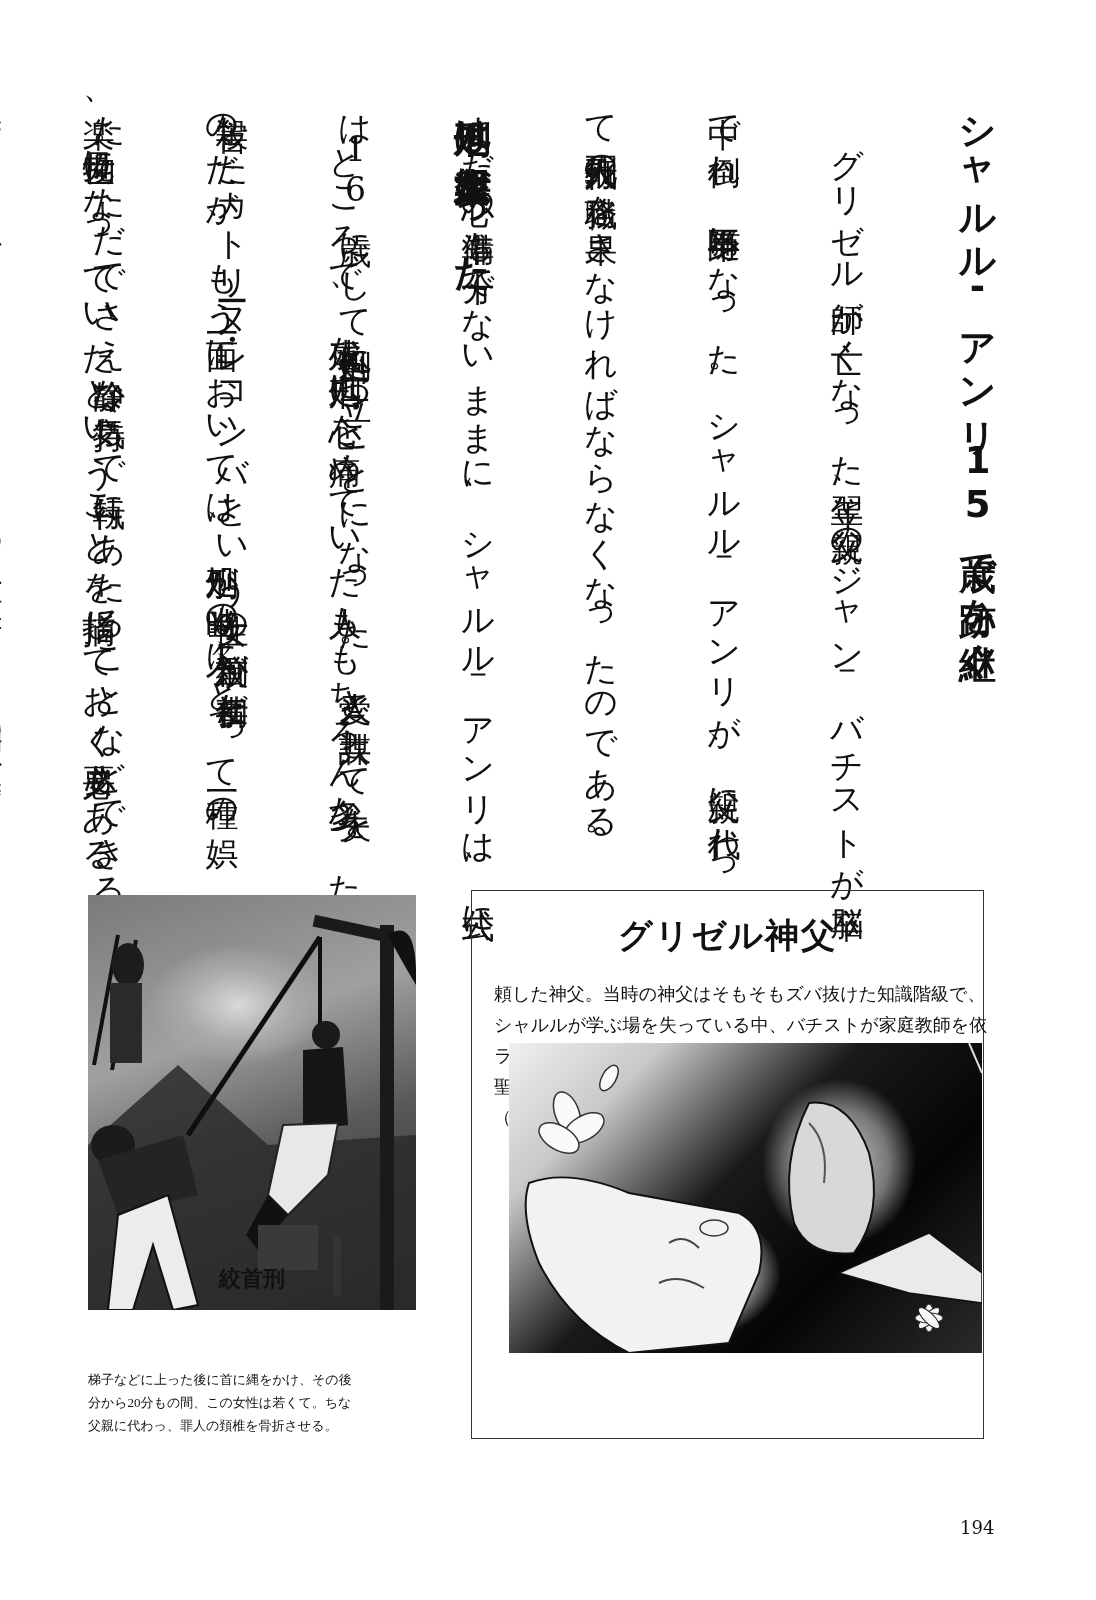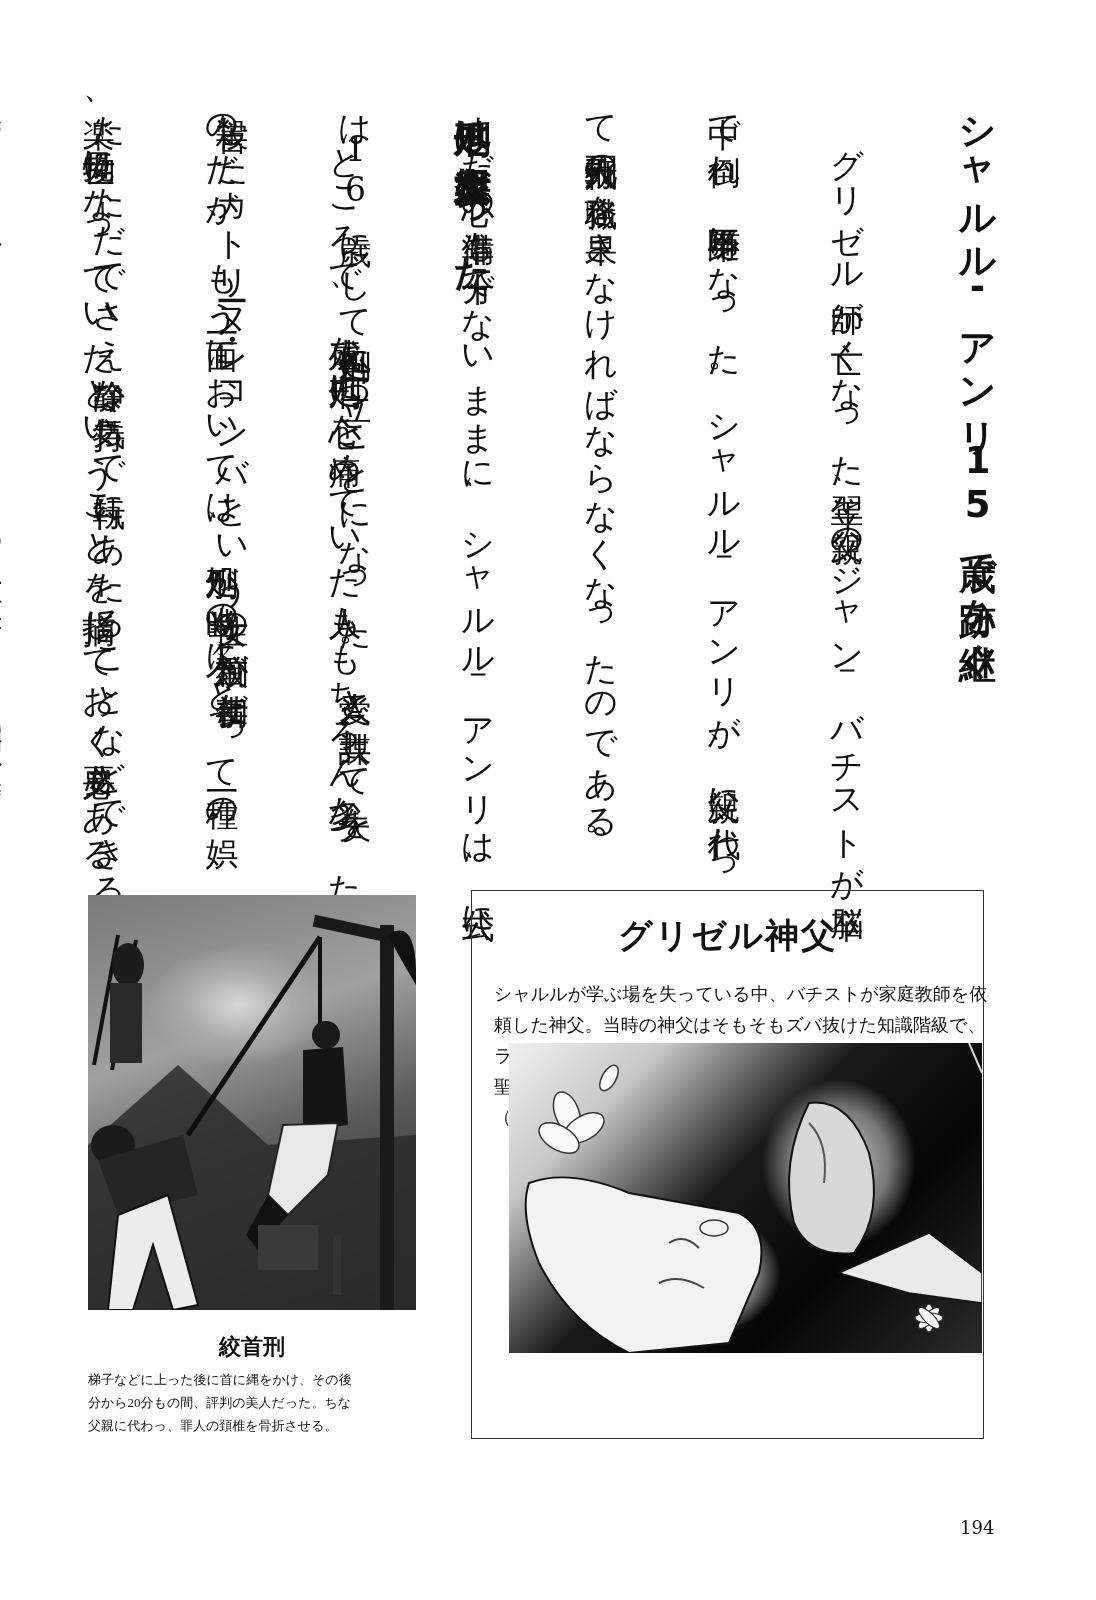--- a/index.html
+++ b/index.html
@@ -37,21 +37,21 @@
     
     .fig1 {
       position: absolute; left: 88px; top: 895px; width: 328px; height: 415px;
       background:
         radial-gradient(ellipse 90px 60px at 150px 110px, #d8d8d8 0%, #a9a9a9 60%, transparent 100%),
         linear-gradient(160deg, #7a7a7a 0%, #a0a0a0 35%, #5a5a5a 60%, #1e1e1e 100%);
       overflow: hidden;
     }
     .fig1 svg { position: absolute; left: 0; top: 0; }
     .fig1-caption-title {
-      position: absolute; left: 88px; top: 1332px; width: 328px; text-align: center;
+      position: absolute; left: 88px; top: 1264px; width: 328px; text-align: center;
       font-family: "DejaVu Serif", "Liberation Serif", serif; font-weight: bold; font-size: 22px;
     }
     .fig1-caption-body {
       position: absolute; left: 88px; top: 1368px; width: 330px;
       font-family: Liberation Serif, serif; font-size: 13px; line-height: 23px;
     }
     .fig1-caption-body span { display: block; white-space: pre; }
 
     
     .box {
@@ -146,29 +146,29 @@
     <path d="M10 265 L95 240 L110 300 L30 320 Z" fill="#242424"></path>
     <path d="M30 320 L80 300 L110 410 L85 415 L65 350 L45 415 L20 415 Z" fill="#ececec" stroke="#111" stroke-width="2"></path>
 
     <rect x="170" y="330" width="60" height="45" fill="#3a3a3a"></rect>
     <rect x="245" y="340" width="8" height="60" fill="#333"></rect>
   </svg>
 </div>
 <div class="fig1-caption-title">絞首刑</div>
 <div class="fig1-caption-body">
   <span>梯子などに上った後に首に縄をかけ、その後</span>
-  <span>分から20分もの間、評判の美人だった。ちな</span>
+  <span>分から20分もの間、この女性は若くて。ちな</span>
   <span>父親に代わっ、罪人の頚椎を骨折させる。</span>
 </div>
 
 <div class="box">
   <div class="box-title">グリゼル神父</div>
   <div class="box-body">
+    <span>頼した神父。当時の神父はそもそもズバ抜けた知識階級で、</span>
     <span>シャルルが学ぶ場を失っている中、バチストが家庭教師を依</span>
-    <span>頼した神父。当時の神父はそもそもズバ抜けた知識階級で、</span>
     <span>ラテン語を始め、文学、哲学、弁論術、論理学、法律、旧約</span>
     <span>聖書=古代史、聖書などについて学問を授けたとされる。</span>
   </div>
   <div class="box-source">（『バルザック全集』の記載より）</div>
   <div class="fig2" title="manga illustration of an old priest with outstretched hand">
     <svg width="473" height="310" viewBox="0 0 473 310">
 
       <g stroke="#333" stroke-width="1.5" fill="#fafafa">
         <ellipse cx="58" cy="70" rx="12" ry="22" transform="rotate(-20 58 70)"></ellipse>
         <ellipse cx="75" cy="85" rx="12" ry="22" transform="rotate(60 75 85)"></ellipse>

